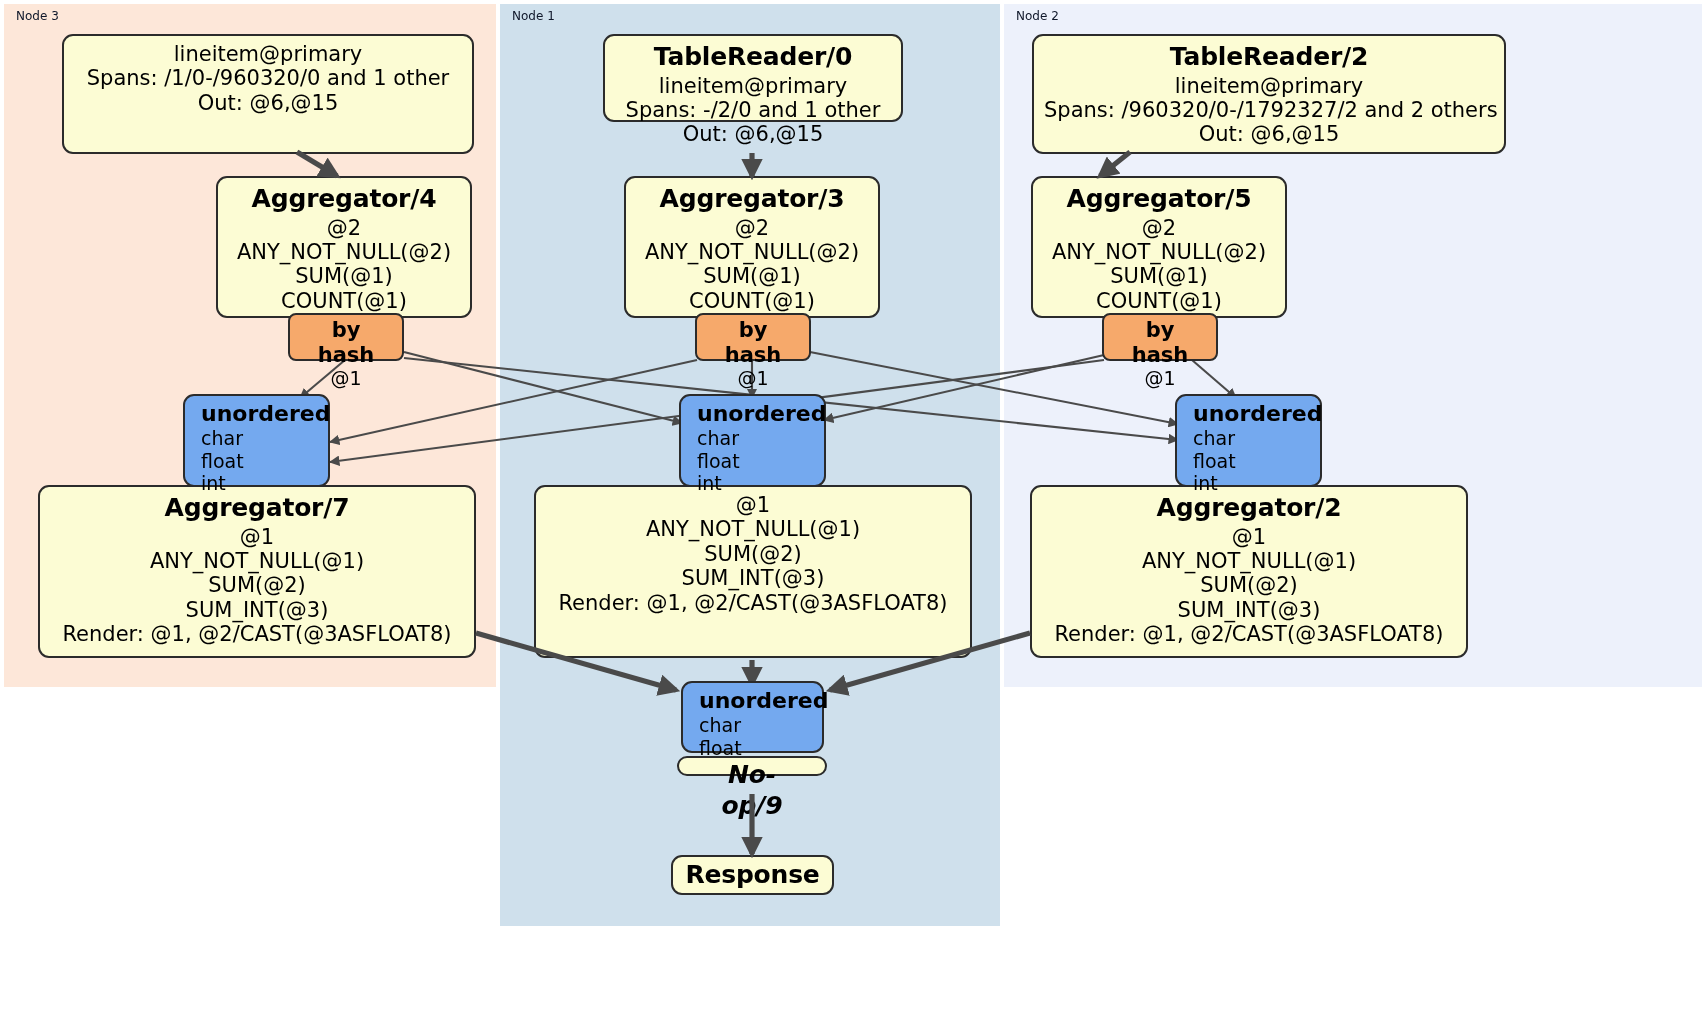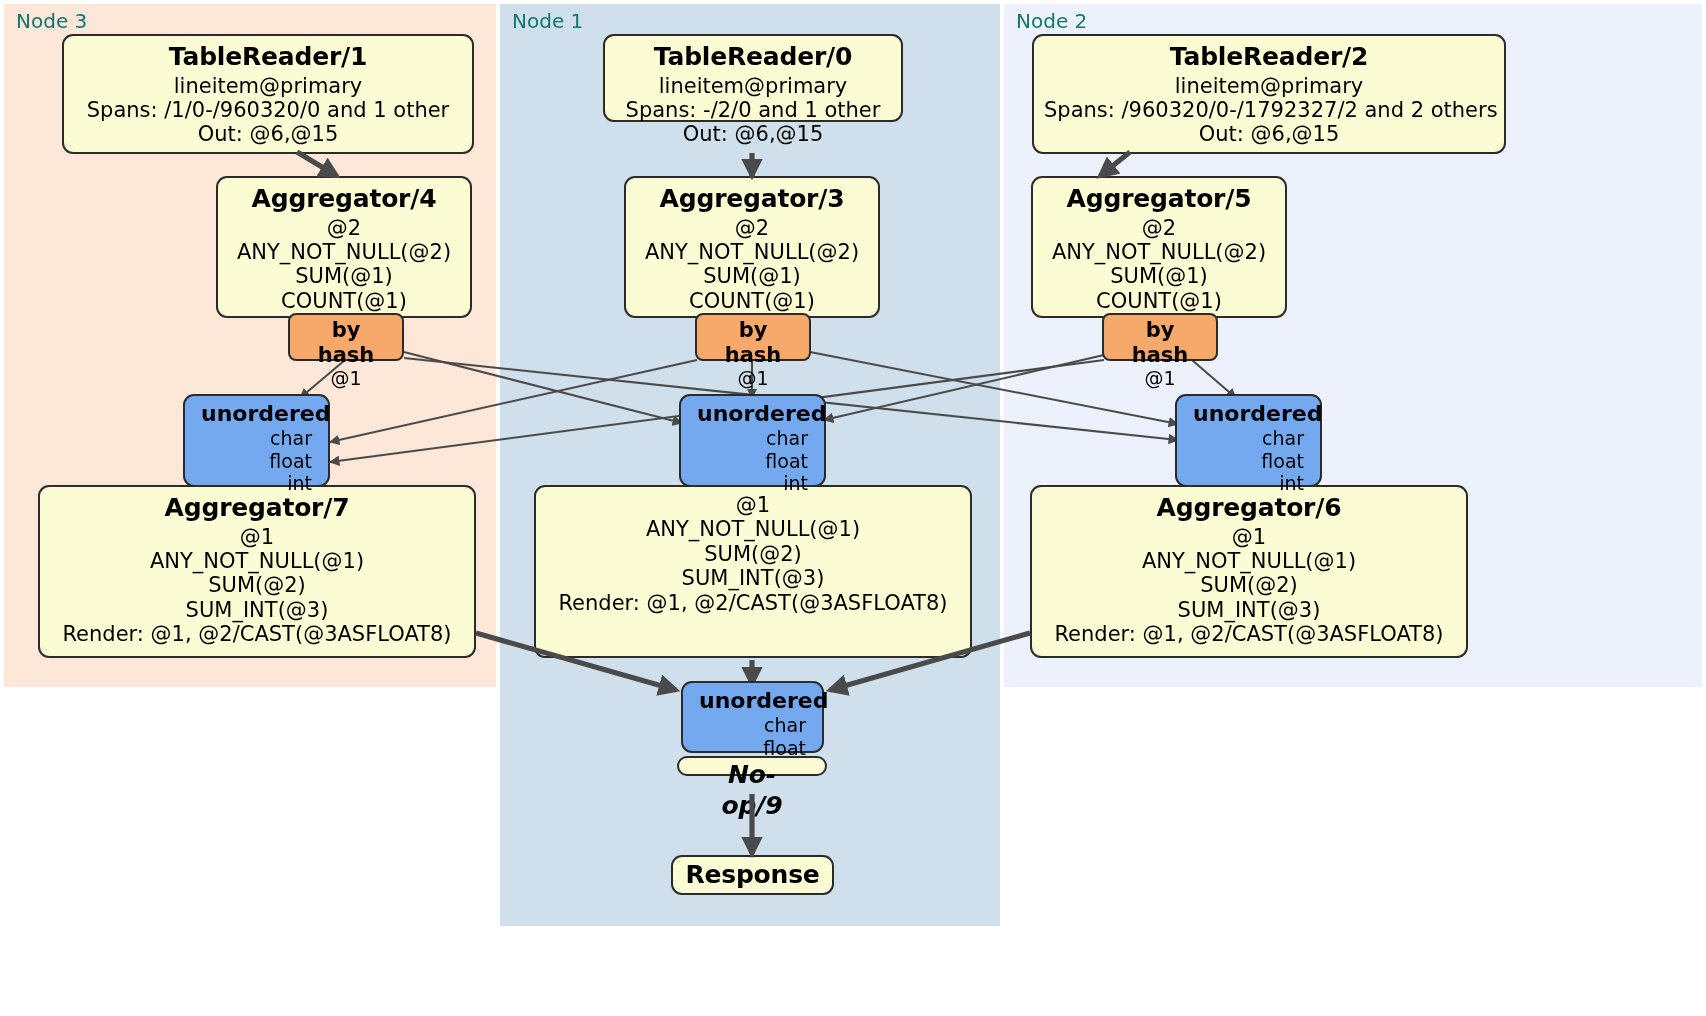--- a/index.html
+++ b/index.html
@@ -20,22 +20,22 @@
 
   
   .node-region {
     position: absolute;
     box-sizing: border-box;
   }
   .node-region-label {
     position: absolute;
     top: 6px;
     left: 12px;
-    font-size: 20px;
-    color: #0f766e;
+    font-size: 12px;
+    color: #0f172a;
     line-height: 1.1;
     white-space: nowrap;
   }
 
   
   .proc-box {
     position: absolute;
     box-sizing: border-box;
     background: #fcfcd4;
     border: 2.2px solid #2b2b2b;
@@ -81,21 +81,21 @@
     line-height: 1.15;
   }
 
   
   .sync-box {
     position: absolute;
     box-sizing: border-box;
     background: #74a9ef;
     border: 2.2px solid #2b2b2b;
     border-radius: 11px;
-    text-align: right;
+    text-align: left;
     padding: 5px 16px 7px 16px;
     color: #000;
     z-index: 8;
   }
   .sync-box .sy-title {
     display: block;
     font-weight: bold;
     font-size: 22px;
     line-height: 1.2;
   }
@@ -167,21 +167,20 @@
     <path class="edge-thick" d="M 1130 152 L 1100 176" marker-end="url(#arrow-thick)"></path>
 
     <path class="edge-thick" d="M 476 633 L 676 690" marker-end="url(#arrow-thick)"></path>
     <path class="edge-thick" d="M 752 660 L 752 684" marker-end="url(#arrow-thick)"></path>
     <path class="edge-thick" d="M 1030 633 L 830 690" marker-end="url(#arrow-thick)"></path>
 
     <path class="edge-thick" d="M 752 794 L 752 854" marker-end="url(#arrow-thick)"></path>
   </svg>
 
   <div class="proc-box" style="left:62px; top:34px; width:412px; height:120px;">
-    <span class="proc-title">TableReader/1</span>
     <span class="proc-line">lineitem@primary</span>
     <span class="proc-line">Spans: /1/0-/960320/0 and 1 other</span>
     <span class="proc-line">Out: @6,@15</span>
   </div>
 
   <div class="proc-box" style="left:216px; top:176px; width:256px; height:142px;">
     <span class="proc-title">Aggregator/4</span>
     <span class="proc-line">@2</span>
     <span class="proc-line">ANY_NOT_NULL(@2)</span>
     <span class="proc-line">SUM(@1)</span>
@@ -279,21 +278,21 @@
   </div>
 
   <div class="sync-box" style="left:1175px; top:394px; width:147px; height:93px;">
     <span class="sy-title">unordered</span>
     <span class="sy-line">char</span>
     <span class="sy-line">float</span>
     <span class="sy-line">int</span>
   </div>
 
   <div class="proc-box" style="left:1030px; top:485px; width:438px; height:173px;">
-    <span class="proc-title">Aggregator/6</span>
+    <span class="proc-title">Aggregator/2</span>
     <span class="proc-line">@1</span>
     <span class="proc-line">ANY_NOT_NULL(@1)</span>
     <span class="proc-line">SUM(@2)</span>
     <span class="proc-line">SUM_INT(@3)</span>
     <span class="proc-line">Render: @1, @2/CAST(@3ASFLOAT8)</span>
   </div>
 
 </div>
 
 </body></html>

